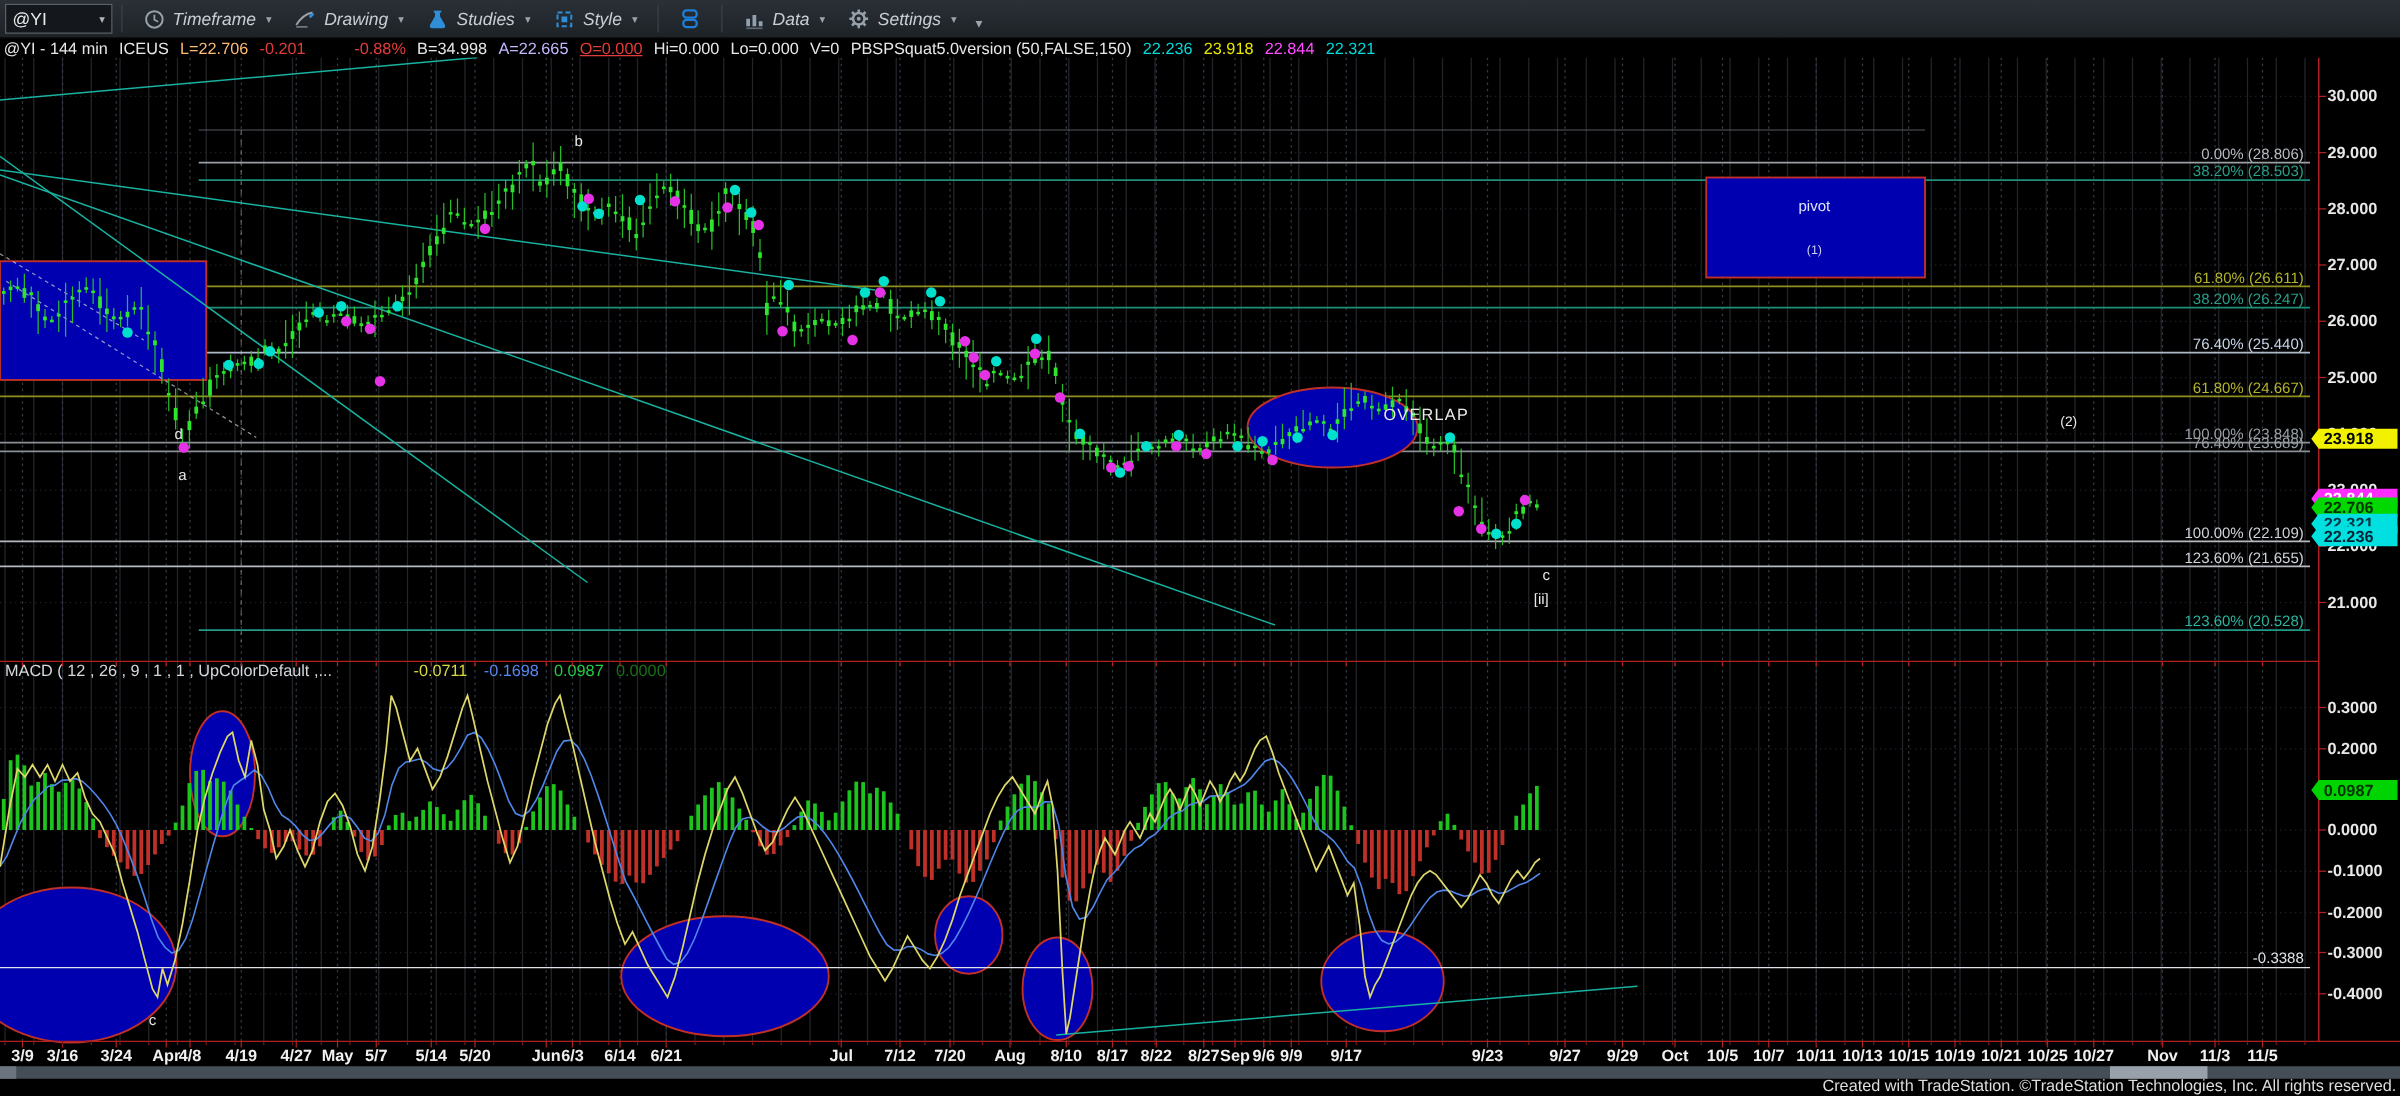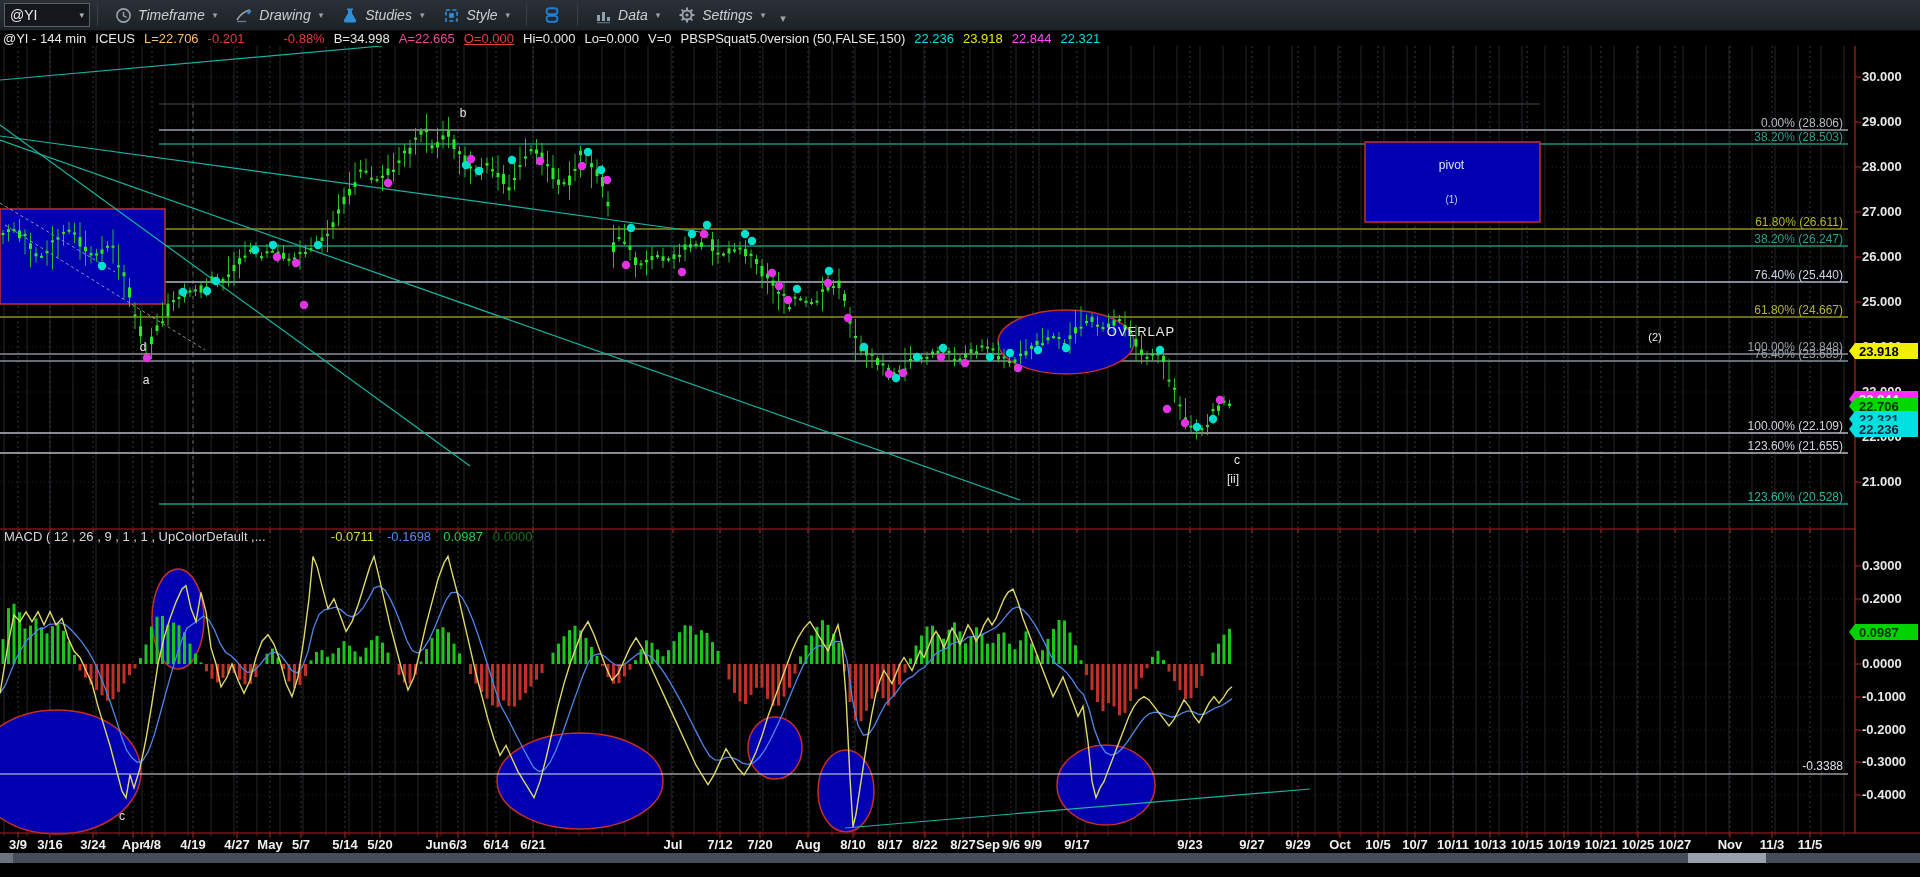--- a/index.html
+++ b/index.html
@@ -136,21 +136,21 @@
     <span class="overflow">▾</span>
   </div>
 
   <div id="quote-header">
       <span style="color: rgb(232, 232, 232);">@YI - 144 min</span>
       <span style="color: rgb(232, 232, 232);">ICEUS</span>
       <span style="color: #fdba74;">L=22.706</span>
       <span style="color: rgb(226, 59, 59);">-0.201</span>
       <span style="color: rgb(226, 59, 59); margin-left: 30px;">-0.88%</span>
       <span style="color: rgb(232, 232, 232);">B=34.998</span>
-      <span style="color: #ec4899;">A=22.665</span>
+      <span style="color: #c4b5fd;">A=22.665</span>
       <span style="color: rgb(226, 59, 59); text-decoration: underline;">O=0.000</span>
       <span style="color: rgb(232, 232, 232);">Hi=0.000</span>
       <span style="color: rgb(232, 232, 232);">Lo=0.000</span>
       <span style="color: rgb(232, 232, 232);">V=0</span>
       <span style="color: rgb(232, 232, 232);">PBSPSquat5.0version (50,FALSE,150)</span>
       <span style="color: rgb(0, 220, 220);">22.236</span>
       <span style="color: rgb(232, 232, 0);">23.918</span>
       <span style="color: rgb(255, 77, 255);">22.844</span>
       <span style="color: rgb(0, 220, 220);">22.321</span>
     </div>
@@ -1383,13 +1383,14 @@
         <text x="1730" y="803" fill="#f0f0f0" font-size="13" font-family="&quot;Liberation Sans&quot;,sans-serif" text-anchor="middle" font-weight="bold" letter-spacing="0">Nov</text>
         <text x="1772" y="803" fill="#f0f0f0" font-size="13" font-family="&quot;Liberation Sans&quot;,sans-serif" text-anchor="middle" font-weight="bold" letter-spacing="0">11/3</text>
         <text x="1810" y="803" fill="#f0f0f0" font-size="13" font-family="&quot;Liberation Sans&quot;,sans-serif" text-anchor="middle" font-weight="bold" letter-spacing="0">11/5</text>
       </g>
     </svg>
 
   <div id="scrollbar">
     <div id="sb-stub"></div>
     <div id="sb-thumb"></div>
   </div>
+  <div id="credit">Created with TradeStation. ©TradeStation Technologies, Inc. All rights reserved.</div>
 </div>
 
 </body></html>

